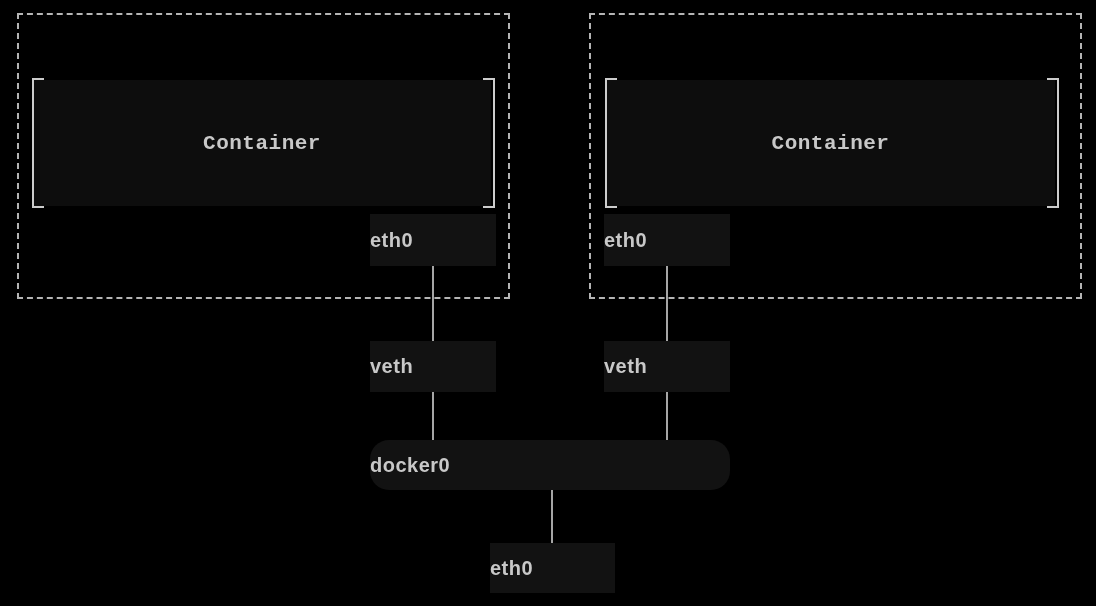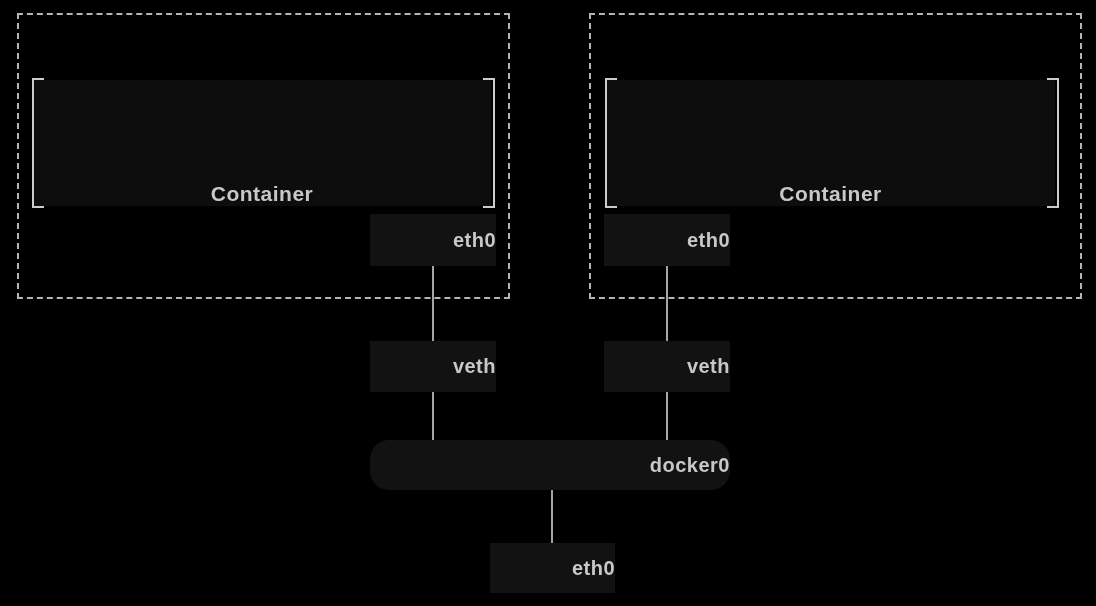--- a/index.html
+++ b/index.html
@@ -17,31 +17,31 @@
     font-family:"Liberation Sans",sans-serif;overflow:hidden;
   }
   .ns{
     position:absolute;box-sizing:border-box;
     border:2px dashed var(--namespace-border);
   }
   #ns-left{left:17px;top:13px;width:493px;height:286px;}
   #ns-right{left:589px;top:13px;width:493px;height:286px;}
   .container-node{
     position:absolute;background:var(--container-fill);
-    display:flex;align-items:flex-end;justify-content:center;
-    color:var(--text);font-size:21px;font-weight:700;letter-spacing:0.5px;
+    display:flex;align-items:center;justify-content:center;
+    color:var(--text);font-size:21px;font-weight:700;letter-spacing:0.5px;font-family:Liberation Mono, monospace;
   }
   #container-left{left:33px;top:80px;width:458px;height:126px;}
   #container-right{left:606px;top:80px;width:449px;height:126px;}
   .bracket{position:absolute;top:-2px;bottom:-2px;width:12px;box-sizing:border-box;}
   .bracket-left{left:-1px;border:2px solid var(--container-bracket);border-right:none;}
   .bracket-right{right:-4px;border:2px solid var(--container-bracket);border-left:none;}
   .node{
     position:absolute;background:var(--node-fill);
-    display:flex;align-items:center;justify-content:flex-end;
+    display:flex;align-items:center;justify-content:flex-start;
     color:var(--text);font-size:20px;font-weight:700;letter-spacing:0.5px;
   }
   #eth0-left{left:370px;top:214px;width:126px;height:52px;}
   #eth0-right{left:604px;top:214px;width:126px;height:52px;}
   #veth-left{left:370px;top:341px;width:126px;height:51px;}
   #veth-right{left:604px;top:341px;width:126px;height:51px;}
   #docker0{left:370px;top:440px;width:360px;height:50px;border-radius:19px;}
   #eth0-host{left:490px;top:543px;width:125px;height:50px;}
   .connector{position:absolute;width:2px;background:var(--connector);}
   #conn-eth0-veth-left{left:432px;top:266px;height:75px;}

